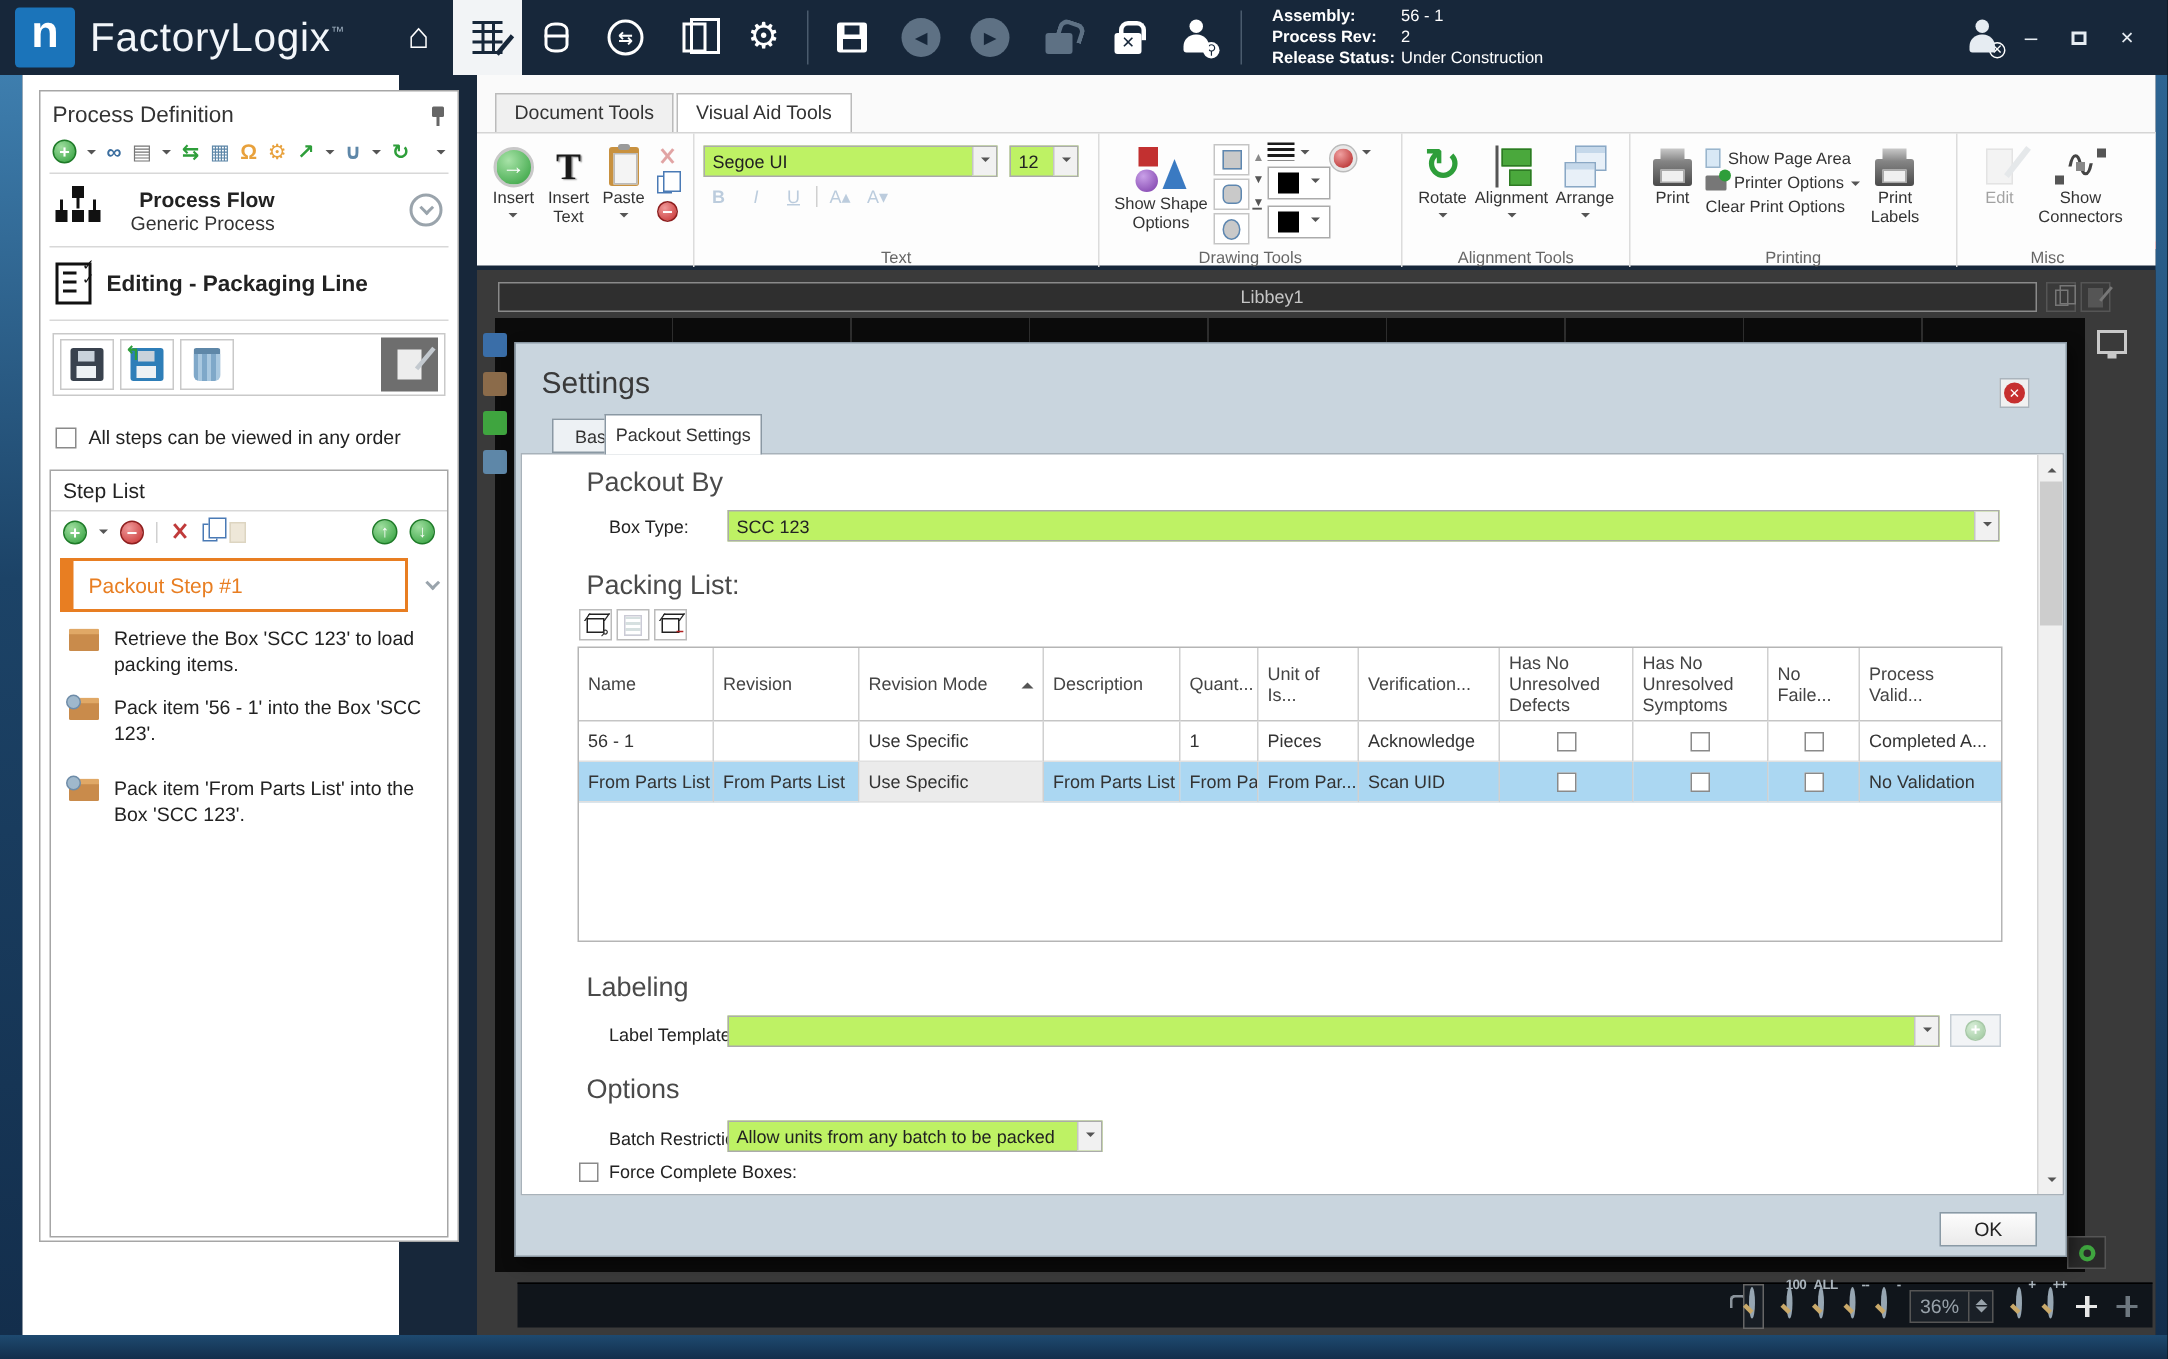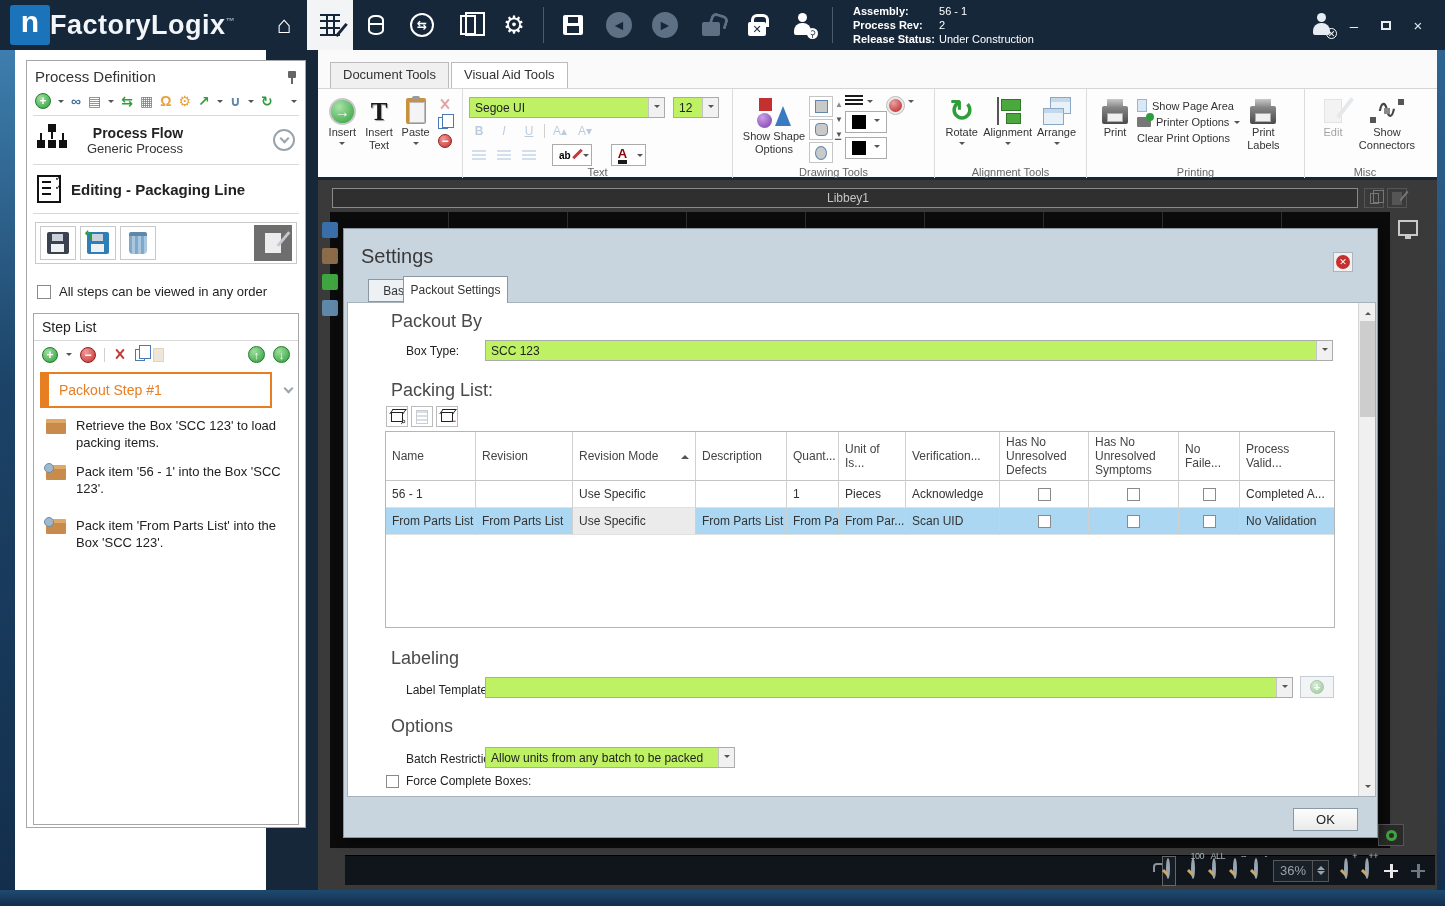--- a/index.html
+++ b/index.html
@@ -4,21 +4,21 @@
 <style>
   * { box-sizing: border-box; margin: 0; padding: 0; }
   html,body { width:1445px; height:906px; overflow:hidden; }
   body { font-family:"Liberation Sans","DejaVu Sans",sans-serif; background:#17273A; }
   #app { position:relative; width:1445px; height:906px; }
 
   
   #titlebar { position:absolute; left:0; top:0; width:1445px; height:50px; background:#17273A; display:flex; align-items:center; color:#fff; }
   .logo-box { width:40px; height:40px; margin-left:10px; background:#1B74BA; border-radius:3px; display:flex; align-items:center; justify-content:center; }
   .logo-box span { font-size:30px; font-weight:bold; color:#fff; margin-top:-6px; }
-  .brand { font-size:27px; font-weight:700; color:#F2F6FA; letter-spacing:.5px; }
+  .brand { font-size:27px; font-weight:400; color:#F2F6FA; margin-left:10px; letter-spacing:.5px; }
   .brand sup { font-size:9px; color:#9FB0C0; }
   .tb-icons { display:flex; align-items:center; margin-left:26px; height:50px; }
   .tb-btn { width:46px; height:50px; display:flex; align-items:center; justify-content:center; color:#fff; position:relative; }
   .tb-btn.active { background:#F2F4F6; color:#17273A; }
   .tb-btn.dim { color:#5E7184; }
   .tb-glyph { font-size:24px; line-height:1; }
   .tb-sep { width:1px; height:36px; background:#4A5B6D; margin:0 6px; }
   
   .grid-ic { width:20px; height:22px; background:
      linear-gradient(currentColor,currentColor) 0 6px/20px 2px no-repeat,
@@ -204,21 +204,21 @@
   #side-strip { position:absolute; left:4px; top:42px; width:22px; display:flex; flex-direction:column; gap:10px; }
   .ss-ic { width:16px; height:16px; border-radius:2px; }
   #fit-icon { position:absolute; left:1080px; top:40px; width:20px; height:16px; border:2px solid #C9C9C9; }
   #fit-icon::after { content:""; position:absolute; left:5px; bottom:-5px; width:6px; height:3px; background:#C9C9C9; }
   #green-btn { position:absolute; left:1060px; top:644px; width:26px; height:22px; background:#2A2A2A; border:1px solid #555; display:flex; align-items:center; justify-content:center; }
   #green-btn i { width:11px; height:11px; border-radius:50%; border:3px solid #3FA53F; }
   #zoom-bar { position:absolute; left:27px; top:675px; width:1090px; height:30px; background:#10151B; border-top:1px solid #000; display:flex; align-items:center; justify-content:flex-end; gap:13px; padding-right:10px; }
   .mag { position:relative; width:13px; height:13px; border:2.5px solid #97A6B2; border-radius:50%; }
   .mag::after { content:""; position:absolute; width:7px; height:3px; background:#C9A96A; transform:rotate(45deg); left:-6px; top:11px; }
   .magwrap { position:relative; padding:2px 2px 6px; }
-  .maglab { position:absolute; right:-7px; top:-7px; font-size:9px; font-weight:normal; color:#AAB4BC; letter-spacing:-.5px; }
+  .maglab { position:absolute; right:-7px; top:-7px; font-size:9px; font-weight:bold; color:#AAB4BC; letter-spacing:-.5px; }
   .magbox { border:1px solid #666; padding:3px 5px 7px 3px; background:#171D24; }
   .zlock { width:12px; height:9px; background:#8A939B; border-radius:1px; position:relative; margin-bottom:4px; }
   .zlock::before { content:""; position:absolute; top:-6px; left:6px; width:8px; height:7px; border:2px solid #8A939B; border-bottom:none; border-radius:4px 4px 0 0; }
   #zoom-spin { display:flex; align-items:center; background:#1A2027; border:1px solid #555; height:22px; }
   #zoom-spin .val { color:#98A2AA; font-size:13px; padding:0 6px; }
   #zoom-spin .ud { width:16px; align-self:stretch; border-left:1px solid #555; display:flex; flex-direction:column; align-items:center; justify-content:center; gap:1px; }
   .tri-u { width:0; height:0; border:4px solid transparent; border-bottom-color:#98A2AA; }
   .tri-d { width:0; height:0; border:4px solid transparent; border-top-color:#98A2AA; }
   .movecross { position:relative; width:14px; height:14px; }
   .movecross::before { content:""; position:absolute; left:6px; top:0; width:2.5px; height:14px; background:#E8E8E8; }
@@ -494,39 +494,20 @@
                 </span>
             </div>
           </div>
           <div class="tg-row">
             <span class="sbtn dis" style="font-weight:bold">B</span>
             <span class="sbtn dis" style="font-style:italic">I</span>
             <span class="sbtn dis" style="text-decoration:underline">U</span>
             <span class="sl-sep"></span>
             <span class="sbtn dis">A▴</span>
             <span class="sbtn dis">A▾</span>
-          </div>
-          <div class="tg-row">
-            <span class="sbtn dis">
-                <span class="alignbars"></span>
-              </span>
-            <span class="sbtn dis">
-                <span class="alignbars"></span>
-              </span>
-            <span class="sbtn dis">
-                <span class="alignbars"></span>
-              </span>
-            <span class="combo-sm" style="margin-left:8px">
-                <span class="hl-ic">ab</span>
-                <span class="caret-s" style="margin-left:12px"></span>
-              </span>
-            <span class="combo-sm" style="margin-left:14px">
-                <span class="fc-ic">A</span>
-                <span class="caret-s" style="margin-left:10px"></span>
-              </span>
           </div>
         </div>
         <div class="rglabel">Text</div>
       </div>
       <div class="rgroup" style="width:202px">
         <div class="bigbtn" style="width:70px">
           <span class="ic" style="height:34px">
               <span class="shape3d">
                 <span class="cone"></span>
               </span>

